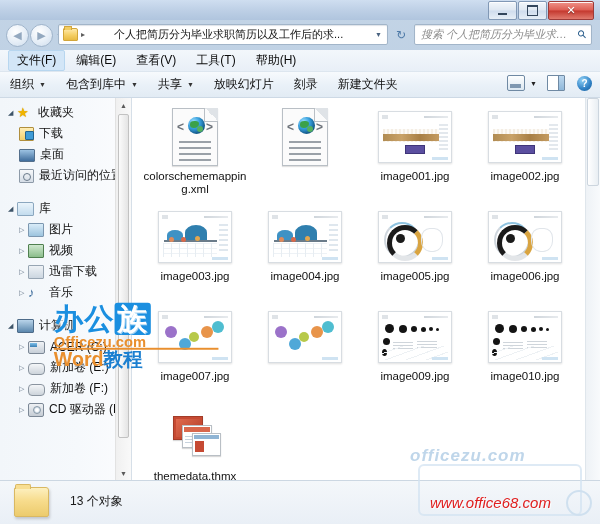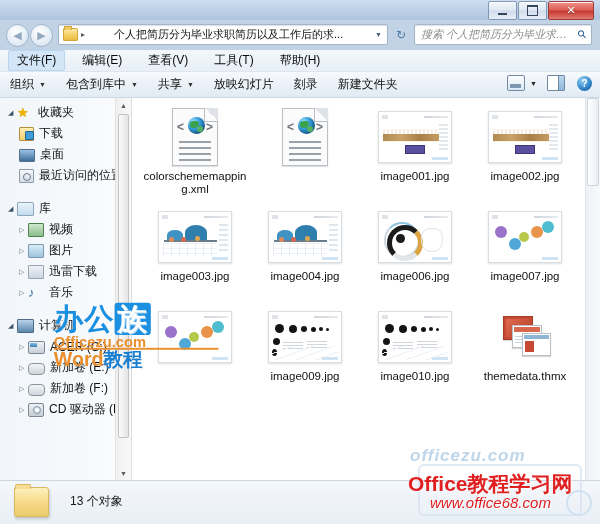--- a/index.html
+++ b/index.html
@@ -75,21 +75,21 @@
     white-space:nowrap;overflow:hidden;text-overflow:ellipsis;flex:1;}
   .search-icon{margin-right:5px;color:#2c5f8d;font-size:11px;transform:rotate(-45deg);}
 
   
   .menubar{
     position:absolute;left:0;top:50px;width:600px;height:22px;
     background:linear-gradient(180deg,#f3f7fb 0%,#e8eff7 100%);
     display:flex;align-items:center;padding-left:8px;box-sizing:border-box;
     border-bottom:1px solid #dde6ef;
   }
-  .menuitem{font-size:12px;color:#0a0a0a;padding:2px 9px;margin-right:8px;}
+  .menuitem{font-size:12px;color:#0a0a0a;padding:2px 9px;margin-right:2px;}
   .menuitem.first{background:#d3e6f7;border:1px solid #b7d6ef;border-radius:2px;padding:1px 8px;}
 
   
   .toolbar{
     position:absolute;left:0;top:72px;width:600px;height:26px;
     background:linear-gradient(180deg,#f7fafd 0%,#eaf1f8 50%,#e2ebf4 100%);
     border-bottom:1px solid #cdd9e5;
     display:flex;align-items:center;padding-left:10px;box-sizing:border-box;
   }
   .tbitem{font-size:12px;color:#111;margin-right:20px;display:flex;align-items:center;white-space:nowrap;}
@@ -410,27 +410,27 @@
 
         <div class="nav-gap"></div>
 
         <div class="nav-row">
           <span class="tri open">◢</span>
           <span class="nav-ico ic-lib"></span>
           <span class="nav-label">库</span>
         </div>
         <div class="nav-row child">
           <span class="tri">▷</span>
+          <span class="nav-ico ic-pic"></span>
+          <span class="nav-label">图片</span>
+        </div>
+        <div class="nav-row child">
+          <span class="tri">▷</span>
           <span class="nav-ico ic-video"></span>
           <span class="nav-label">视频</span>
-        </div>
-        <div class="nav-row child">
-          <span class="tri">▷</span>
-          <span class="nav-ico ic-pic"></span>
-          <span class="nav-label">图片</span>
         </div>
         <div class="nav-row child">
           <span class="tri">▷</span>
           <span class="nav-ico ic-xl"></span>
           <span class="nav-label">迅雷下载</span>
         </div>
         <div class="nav-row child">
           <span class="tri">▷</span>
           <span class="nav-ico ic-music">♪</span>
           <span class="nav-label">音乐</span>
@@ -563,20 +563,33 @@
               <div class="dot dt1"></div>
                 <div class="dot dt2"></div>
                 <div class="dot dt3"></div>
               <div class="rt"></div>
                 <div class="foot"></div>
             </div>
           </div>
           <div class="fname">image004.jpg</div>
         </div>
 
+        <div class="cell">
+          <div class="thumbwrap">
+            <div class="jpg v-ring">
+              <div class="hdr"></div>
+                <div class="arc"></div>
+                <div class="ring"></div>
+              <div class="core"></div>
+                <div class="face"></div>
+                <div class="foot"></div>
+            </div>
+          </div>
+          <div class="fname">image005.jpg</div>
+        </div>
 
         <div class="cell">
           <div class="thumbwrap">
             <div class="jpg v-ring">
               <div class="hdr"></div>
                 <div class="arc"></div>
                 <div class="ring"></div>
               <div class="core"></div>
                 <div class="face"></div>
                 <div class="foot"></div>
@@ -684,18 +697,17 @@
   </div>
 
   <div class="statusbar">
     <div class="st-folder"></div>
     <div class="st-text">13 个对象</div>
   </div>
 
   <div class="wm-right">
     <div class="wm-blue">officezu.com</div>
     <div class="wm-blue2"></div>
-    <div class="wm-red1">Office教程学习网</div>
     <div class="wm-red2">www.office68.com</div>
     <div class="wm-circ"></div>
   </div>
 
 </div>
 
 </body></html>

